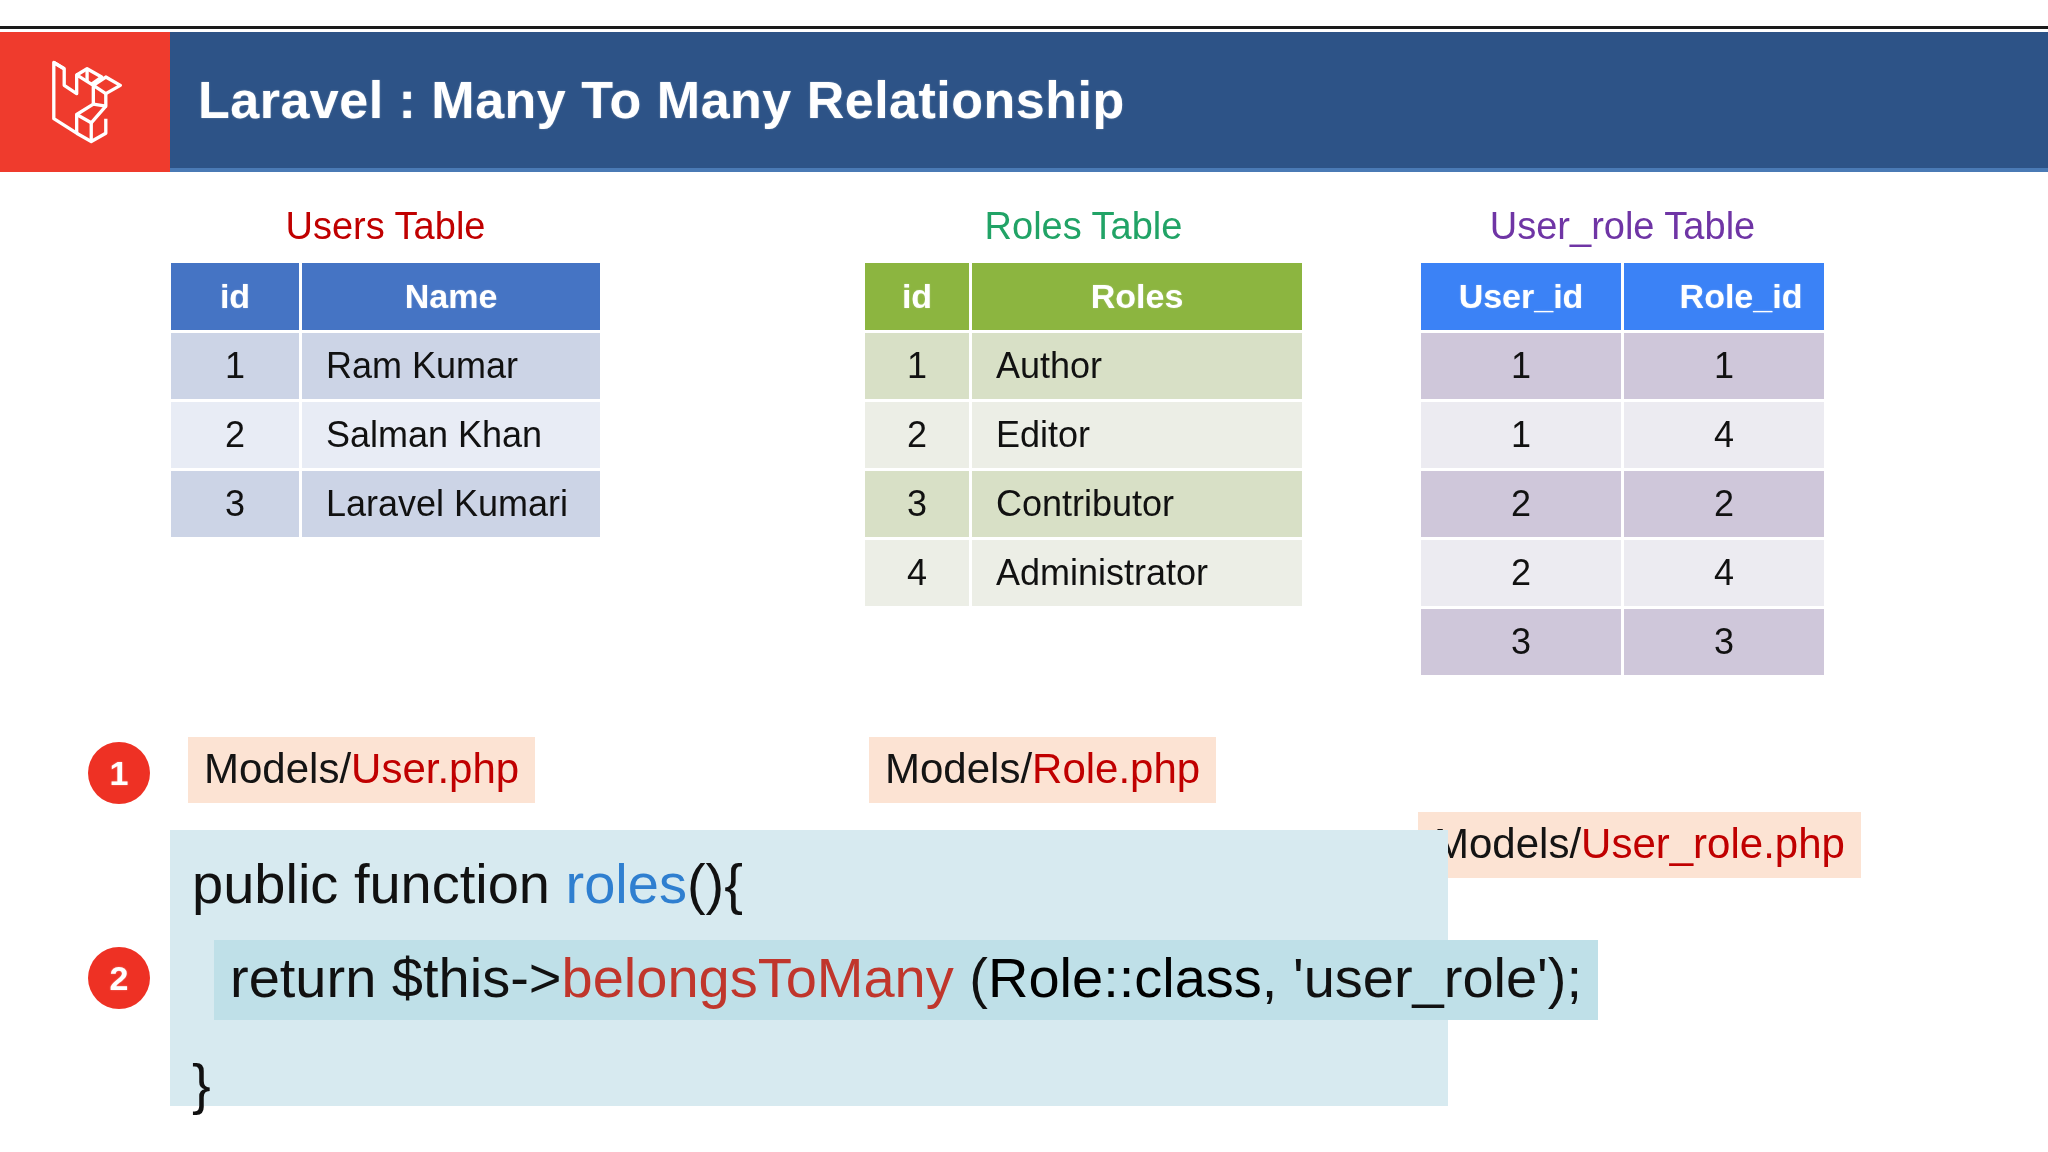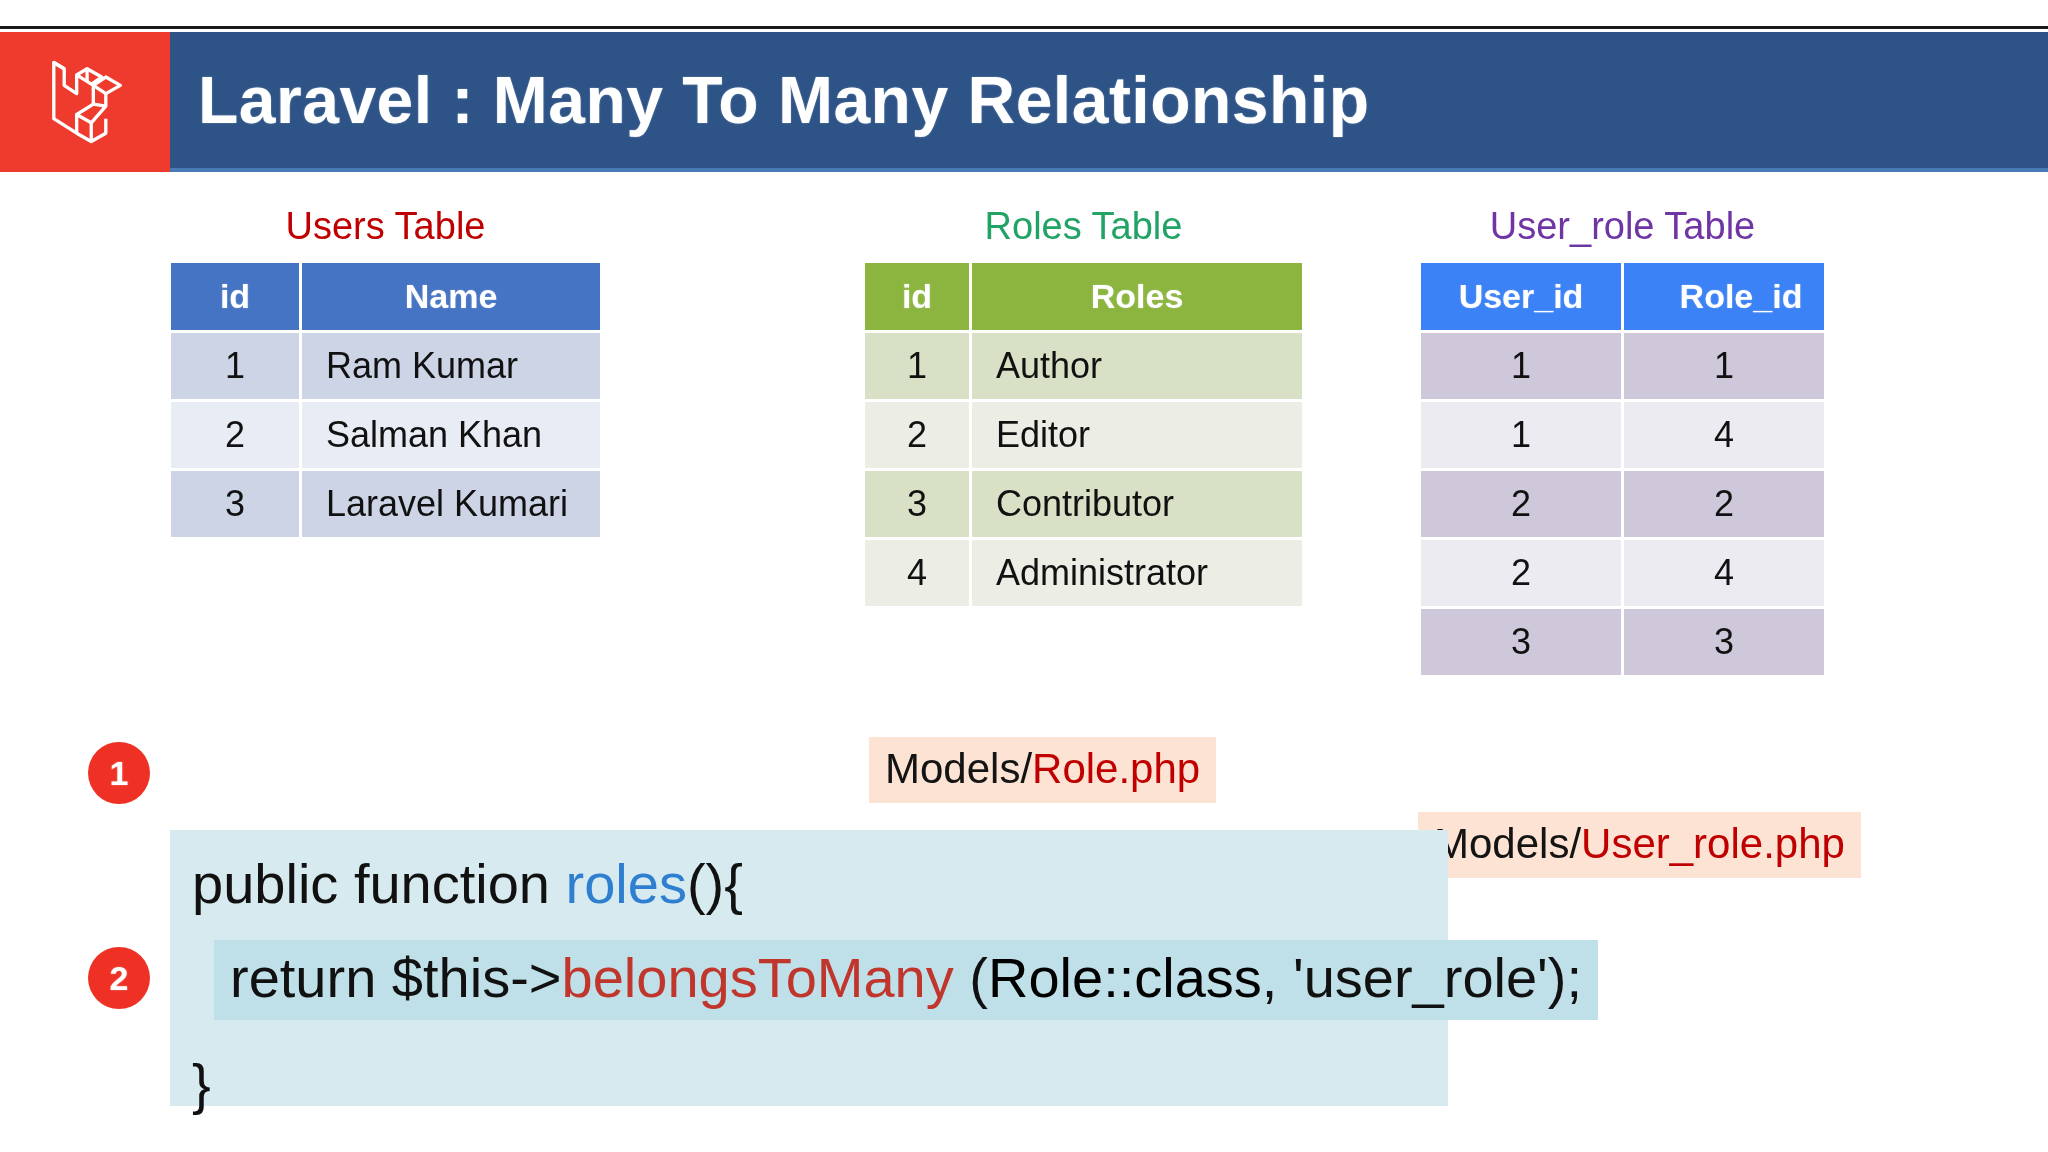--- a/index.html
+++ b/index.html
@@ -20,21 +20,21 @@
     width: 170px; height: 140px; background: #ef3b2d;
     display: flex; align-items: center; justify-content: center; flex: 0 0 170px;
   }
   .logo-tile svg { display: block; }
   .title-bar {
     flex: 1 1 auto; background: #2d5387; height: 140px;
     display: flex; align-items: center; padding-left: 28px;
     border-bottom: 4px solid #4a7ab5;
   }
   .title-bar .title {
-    color: #ffffff; font-size: 66px; font-weight: bold; letter-spacing: .5px;
+    color: #ffffff; font-size: 52px; font-weight: bold; letter-spacing: .5px;
     white-space: nowrap; text-shadow: 0 0 2px rgba(255,255,255,.35);
   }
 
   
   .tbl-wrap { position: absolute; }
   .tbl-title { text-align: center; font-size: 38px; margin-bottom: 12px; white-space: nowrap; }
   table.grid { border-collapse: separate; border-spacing: 3px 3px; }
   table.grid th {
     color: #fff; font-size: 34px; font-weight: bold; padding: 14px 10px;
     text-align: center; text-shadow: 0 0 2px rgba(255,255,255,.3);
@@ -220,20 +220,23 @@
           <td class="c-id">3</td>
           <td class="c-id">3</td>
         </tr>
       </tbody>
     </table>
   </div>
 
   <div class="badge badge-1">1</div>
   <div class="badge badge-2">2</div>
 
+  <div class="file-chip chip-user">
+    <span class="path">Models/</span><span class="fname">User.php</span>
+  </div>
   <div class="file-chip chip-role">
     <span class="path">Models/</span><span class="fname">Role.php</span>
   </div>
   <div class="file-chip chip-urole">
     <span class="path">Models/</span><span class="fname">User_role.php</span>
   </div>
 
   <div class="code-block">
     <div class="code-line line-1"><span class="k-black">public function </span><span class="k-blue">roles</span><span class="k-black">(){</span></div>
 

